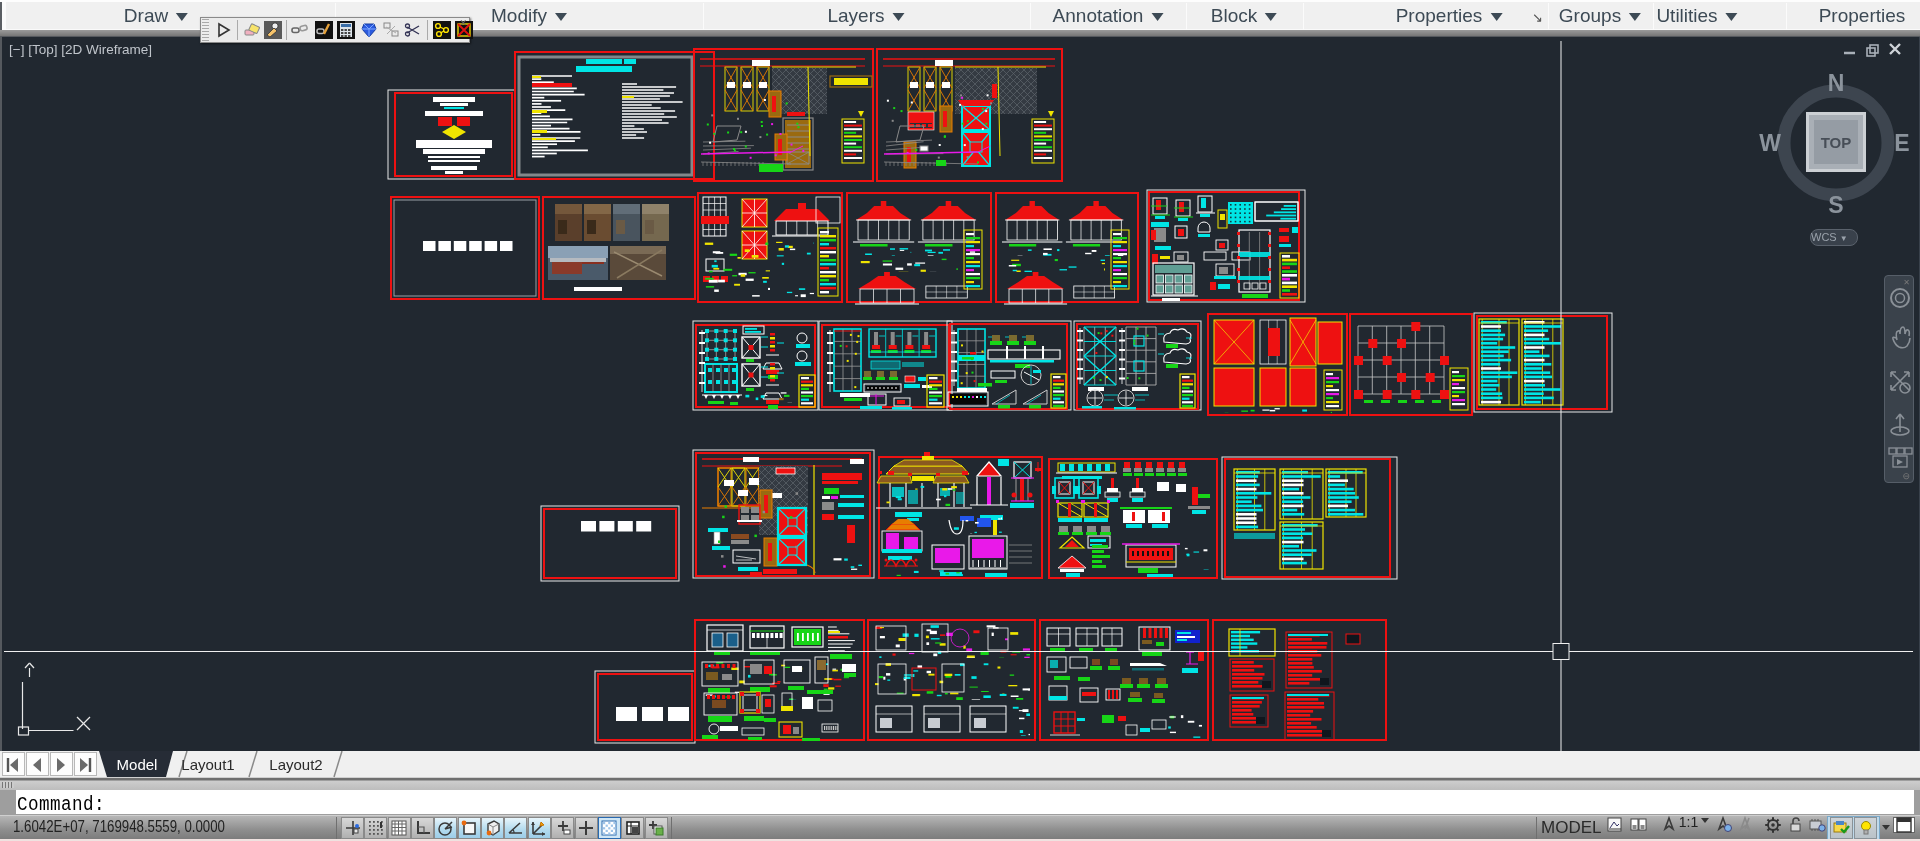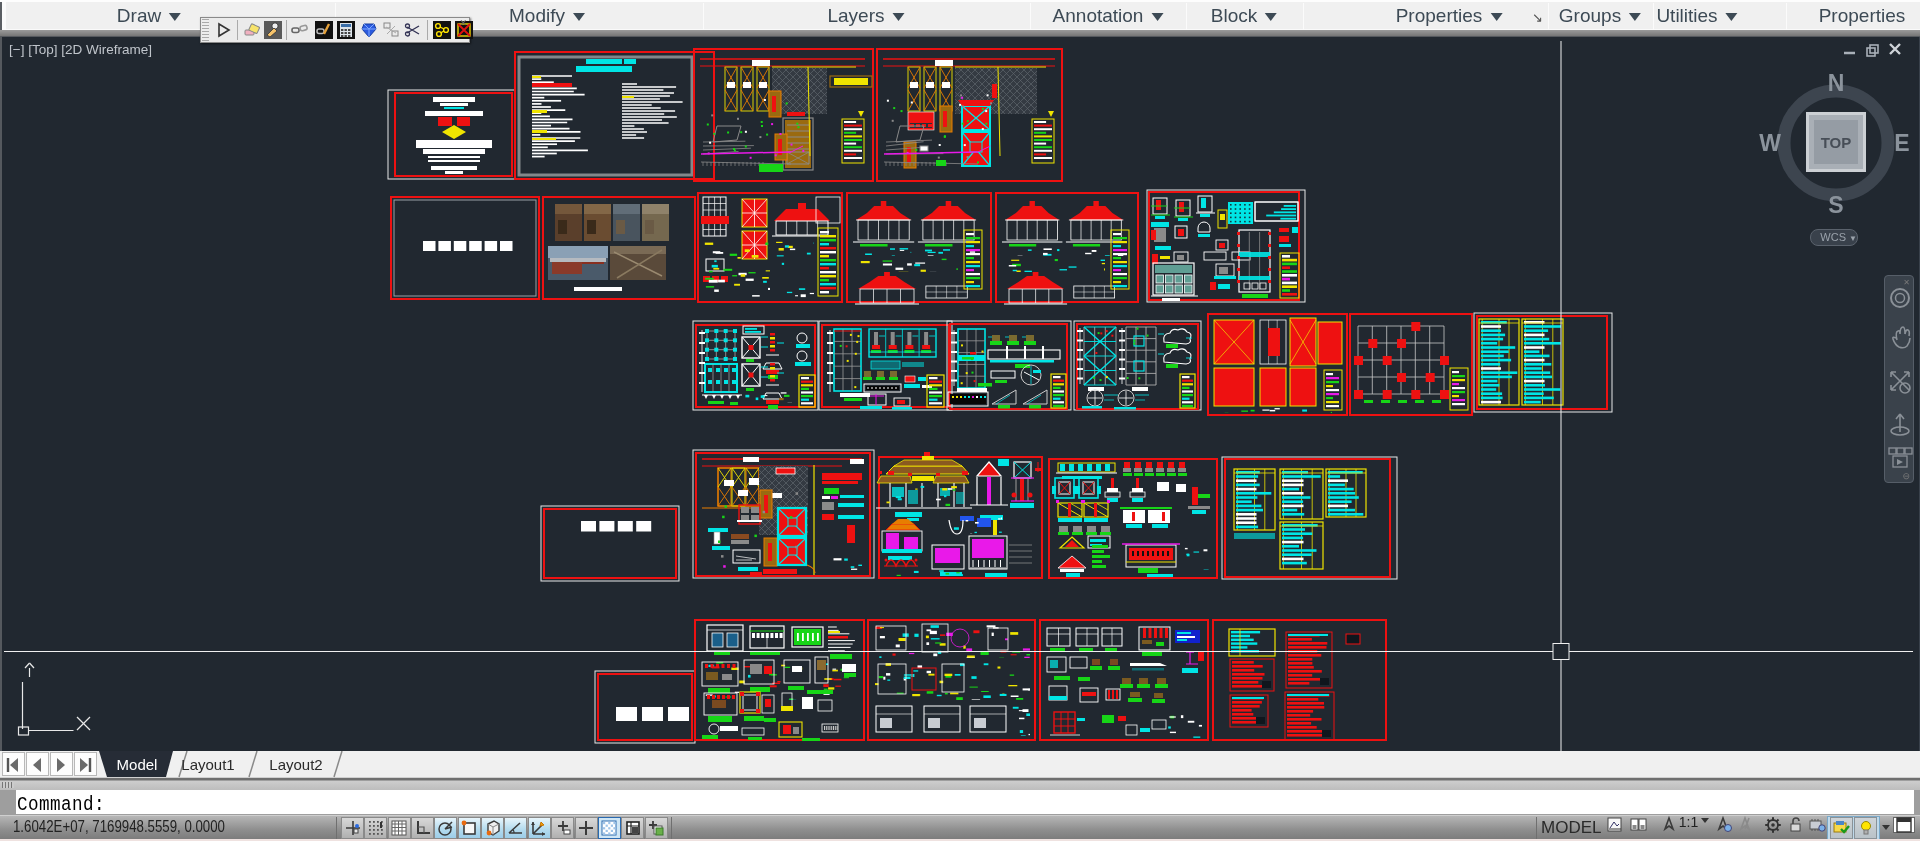--- a/index.html
+++ b/index.html
@@ -11,21 +11,21 @@
 .gap{position:absolute;left:0;top:30px;width:1920px;height:7px;background:linear-gradient(#9a9a9a,#767676);border-bottom:1px solid #55595e}
 .tbar{position:absolute;left:200px;top:17px;width:270px;height:26px;background:#ebebeb;border:1px solid #8a8a8a;box-shadow:1px 1px 2px rgba(0,0,0,.5);z-index:30}
 .tgrip{position:absolute;left:1px;top:1px;width:7px;height:22px;background:repeating-linear-gradient(0deg,#aaa 0 1px,#eee 1px 3px)}
 .ticon{position:absolute;top:3px;width:18px;height:18px}
 .tsep{position:absolute;top:2px;width:1px;height:20px;background:#aaa}
 .canvas{position:absolute;left:0;top:37px;width:1920px;height:714px;background:#212830;border-left:2px solid #55595e}
 .canvas .cor{position:absolute;left:7px;top:5px;color:#c0c5cb;font-size:13.5px}
 .winctl2{position:absolute;right:8px;top:3px}
 .vcube{position:absolute;right:4px;top:18px}
 .vct{font-family:"Liberation Sans";fill:#8b939c;font-weight:bold;text-anchor:middle}
-.wcs{position:absolute;right:62px;top:192px;width:48px;height:17px;background:#39414b;border:1px solid #5a626c;border-radius:8px;color:#9aa2ab;font-size:11px;text-align:right;line-height:15px}
+.wcs{position:absolute;right:62px;top:192px;width:48px;height:17px;background:#39414b;border:1px solid #5a626c;border-radius:8px;color:#9aa2ab;font-size:11px;text-align:left;line-height:15px}
 .navbar{position:absolute;right:6px;top:238px;width:30px;height:208px;background:#3a424b;border:1px solid #565e68;border-radius:4px}
 .tabbar{position:absolute;left:0;top:751px;width:1920px;height:27px;background:#f0f0f0;border-bottom:1px solid #d0d0d0}
 .tnav{position:absolute;top:1px;width:23px;height:24px;background:#fdfdfd;border:1px solid #b8b8b8}
 .cmdtop{position:absolute;left:0;top:778px;width:1920px;height:12px;background:linear-gradient(#6f6f6f 0,#6f6f6f 2px,#cdcdcd 3px,#bdbdbd 100%)}
 .cmdgrip{position:absolute;left:2px;top:4px;width:12px;height:6px;background:repeating-linear-gradient(90deg,#777 0 1px,#ccc 1px 3px)}
 .cmdline{position:absolute;left:0;top:790px;width:1920px;height:25px;background:#9e9e9e}
 .cmdline:before{content:"";position:absolute;left:16px;top:0;width:1898px;height:24px;background:#ffffff}
 .cmdtext{position:absolute;left:17px;top:3px;font-family:"Liberation Mono",monospace;font-size:20px;color:#000;transform:scaleX(0.88);transform-origin:left top;letter-spacing:0.5px}
 .status{position:absolute;left:0;top:815px;width:1920px;height:24px;background:linear-gradient(#b6b6b6,#8e8e8e 60%,#7c7c7c);border-top:1px solid #cfcfcf}
 .coords{position:absolute;left:13px;top:1px;font-size:17px;color:#222;transform:scaleX(0.78);transform-origin:left top}
@@ -43,22 +43,22 @@
 <body>
 <div class="ribbon">
     <div class="rsep" style="left:335px"></div>
     <div class="rsep" style="left:703px"></div>
     <div class="rsep" style="left:1030px"></div>
     <div class="rsep" style="left:1186px"></div>
     <div class="rsep" style="left:1303px"></div>
     <div class="rsep" style="left:1548px"></div>
     <div class="rsep" style="left:1653px"></div>
     <div class="rsep" style="left:1786px"></div>
-    <div class="rlabel" style="left:149px">Draw<span class="tri"></span></div>
-    <div class="rlabel" style="left:547px">Modify<span class="tri"></span></div>
+    <div class="rlabel" style="left:156px">Draw<span class="tri"></span></div>
+    <div class="rlabel" style="left:529px">Modify<span class="tri"></span></div>
     <div class="rlabel" style="left:866px">Layers<span class="tri"></span></div>
     <div class="rlabel" style="left:1108px">Annotation<span class="tri"></span></div>
     <div class="rlabel" style="left:1244px">Block<span class="tri"></span></div>
     <div class="rlabel" style="left:1449px">Properties<span class="tri"></span></div>
     <div class="rlabel" style="left:1600px">Groups<span class="tri"></span></div>
     <div class="rlabel" style="left:1697px">Utilities<span class="tri"></span></div>
     <div class="rlabel" style="left:1862px">Properties</div>
     <div style="position:absolute;left:1532px;top:8px;color:#555;font-size:13px">↘</div>
   </div>
 <div class="gap"></div>

